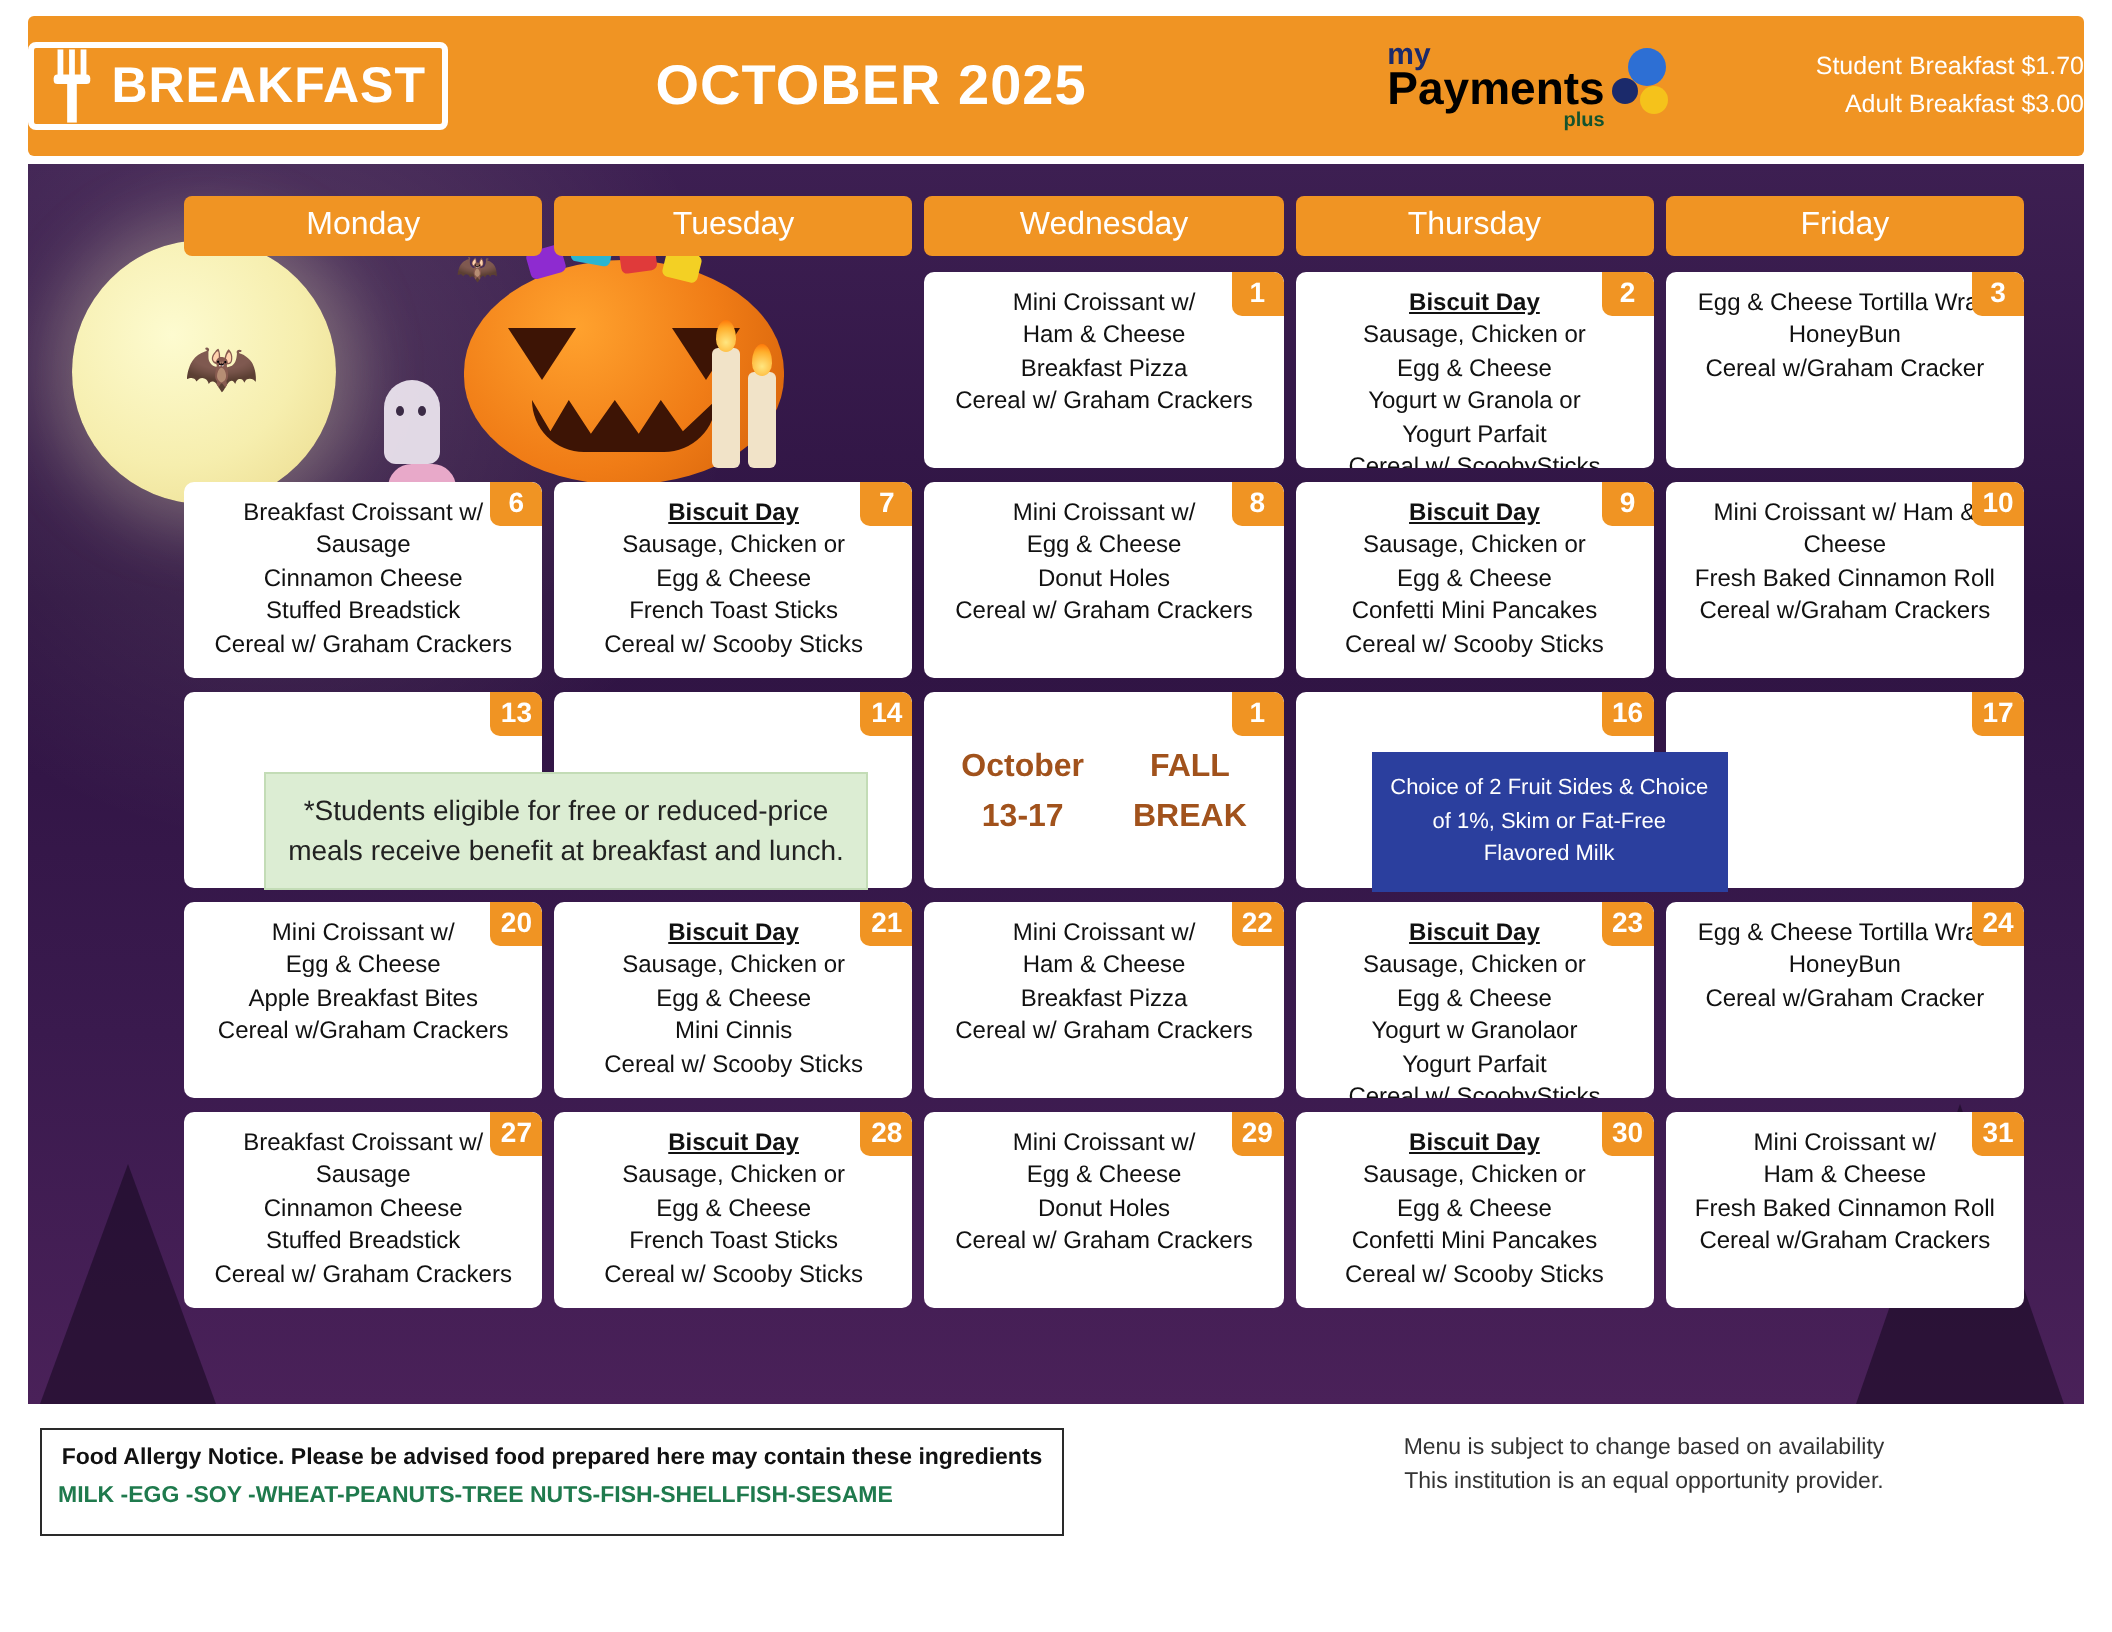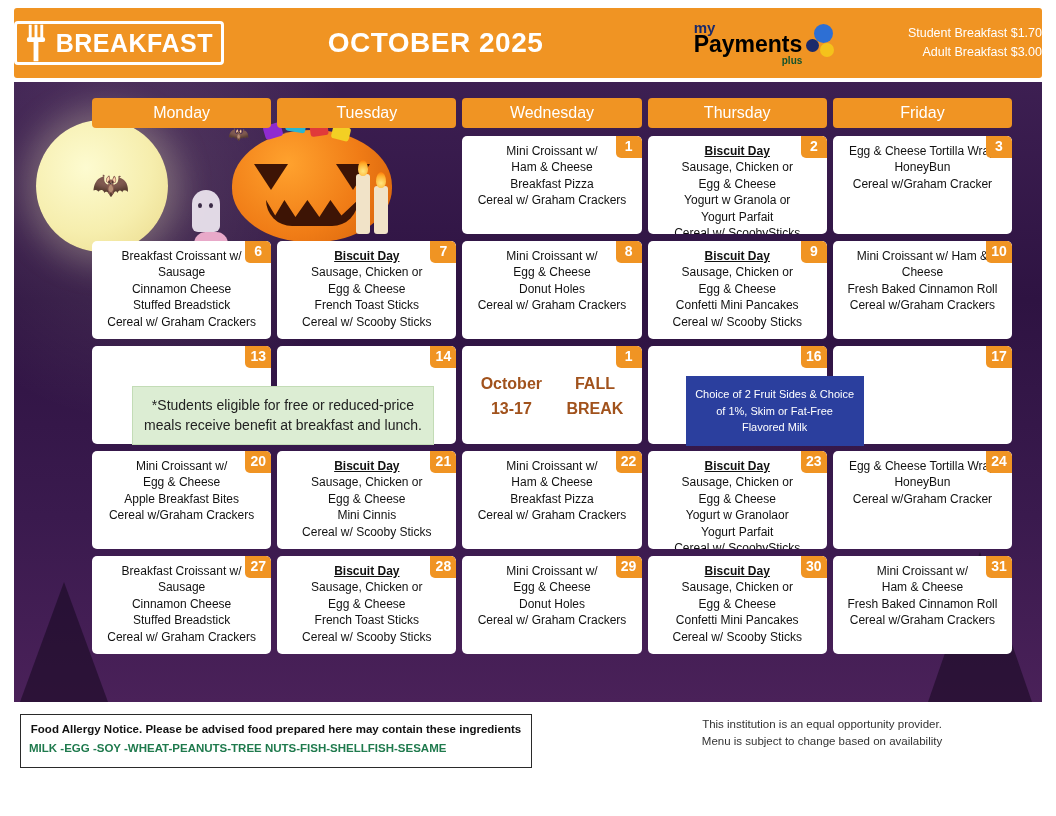--- a/index.html
+++ b/index.html
@@ -526,18 +526,18 @@
         </div>
       </div>
   </div>
 
   <div class="footer">
     <div class="allergy">
       <div class="allergy-title">Food Allergy Notice.  Please be advised food prepared here may contain these ingredients</div>
       <div class="allergy-list">MILK -EGG -SOY -WHEAT-PEANUTS-TREE NUTS-FISH-SHELLFISH-SESAME</div>
     </div>
     <div class="equalop">
+      <div>Menu is subject to change based on availability</div>
       <div>This institution is an equal opportunity provider.</div>
-      <div>Menu is subject to change based on availability</div>
     </div>
   </div>
 
 </div>
 
 </body></html>

